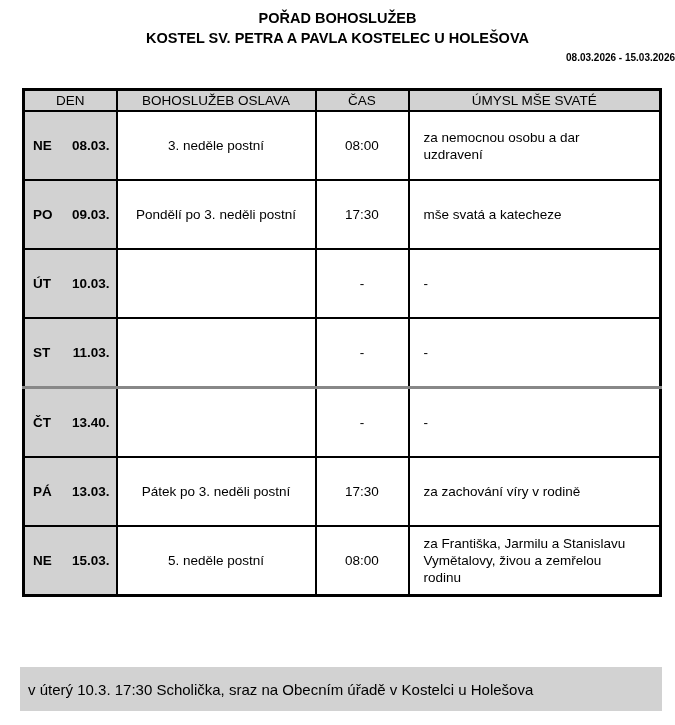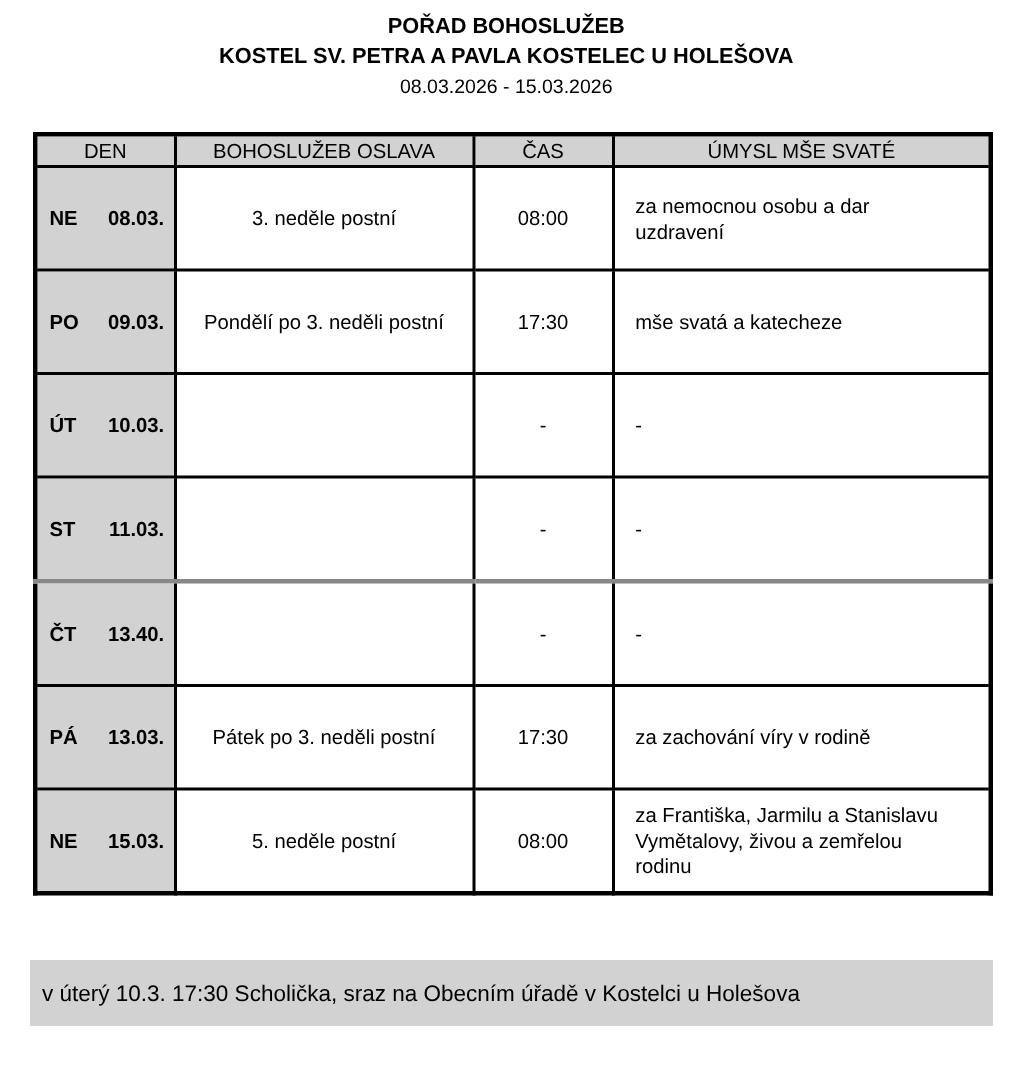--- a/index.html
+++ b/index.html
@@ -11,21 +11,21 @@
     font-family: "Liberation Sans", sans-serif;
     color: #000000;
     overflow: hidden;
   }
   .page { position: relative; width: 589px; height: 725px; }
 
   
   .titles { position: absolute; top: 8px; left: 0; width: 675px; text-align: center; }
   .title-line { margin: 0; line-height: 20px; }
   .t-bold { font-size: 14.5px; font-weight: bold; }
-  .t-reg  { font-size: 13px; font-weight: normal; }
+  .t-reg  { font-size: 10px; font-weight: bold; text-align: right; }
 
   
   table.schedule {
     position: absolute;
     top: 88px;
     left: 22px;
     width: 637px;
     border-collapse: collapse;
     table-layout: fixed;
     border: 3px solid #000000;
@@ -59,21 +59,21 @@
     padding: 0 14px;
     white-space: pre-line;
     line-height: 17px;
   }
   
   tr.break-below td { border-bottom: 3px solid #888888; }
 
   
   .footer-note {
     position: absolute;
-    top: 640px;
+    top: 667px;
     left: 20px;
     width: 642px;
     height: 44px;
     background: #d2d2d2;
     display: flex;
     align-items: center;
     box-sizing: border-box;
     padding-left: 8px;
     font-size: 15px;
   }

